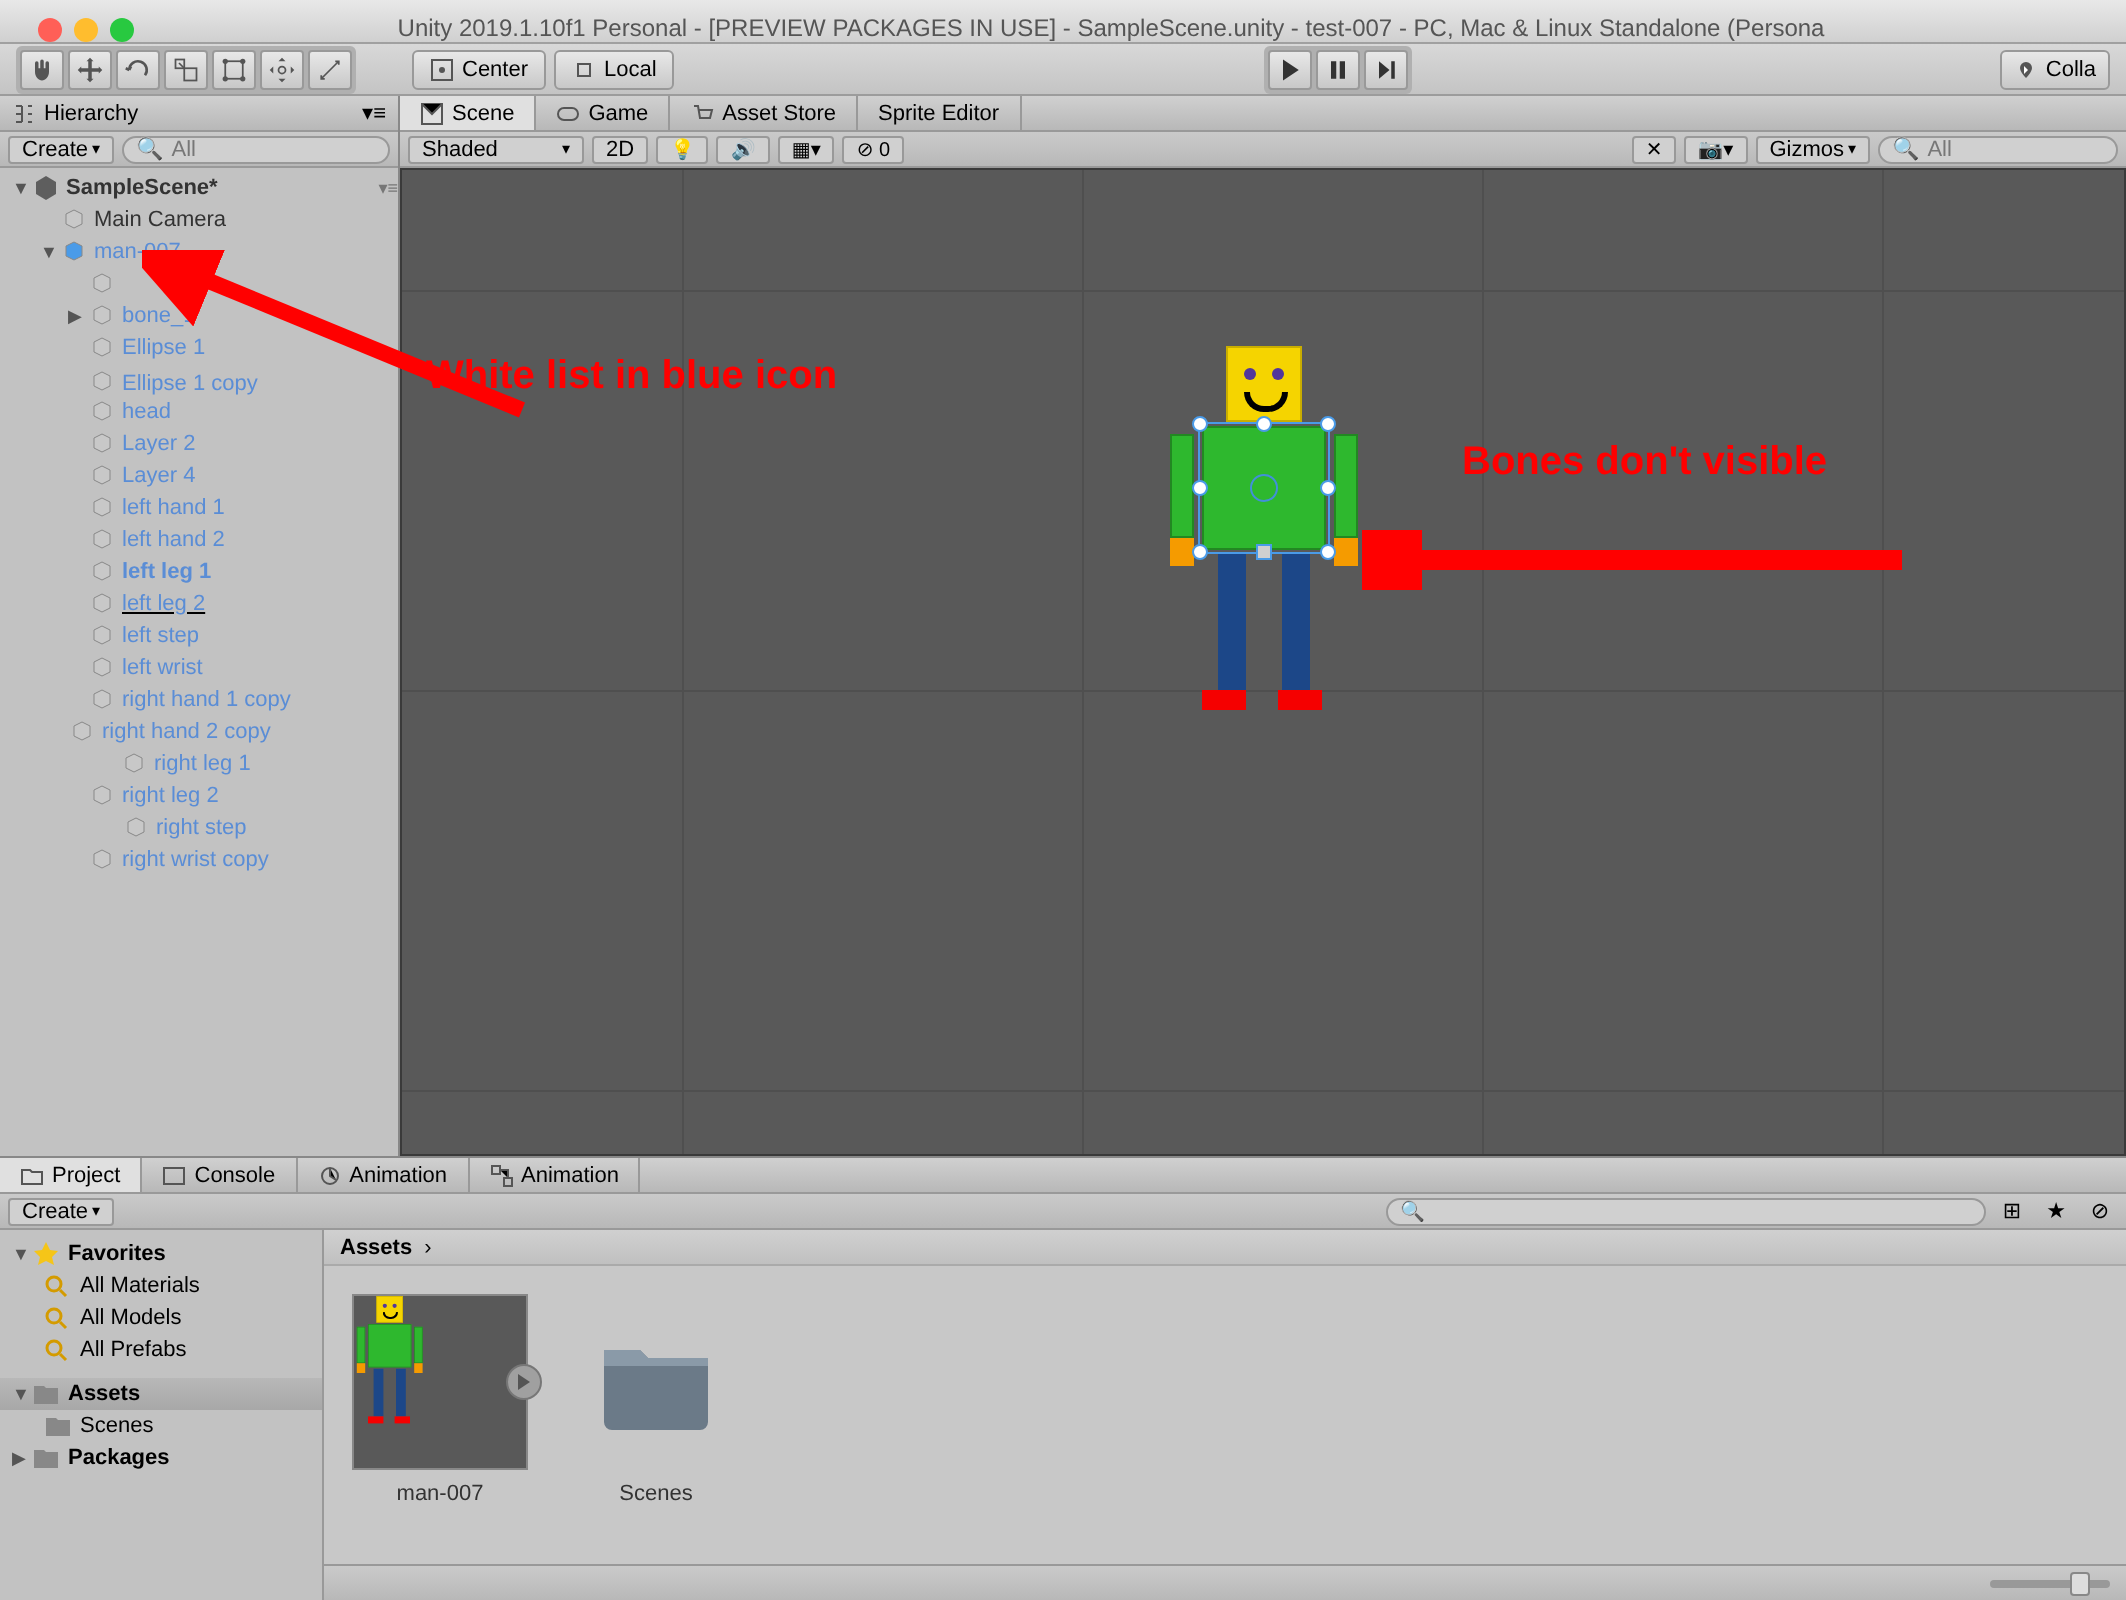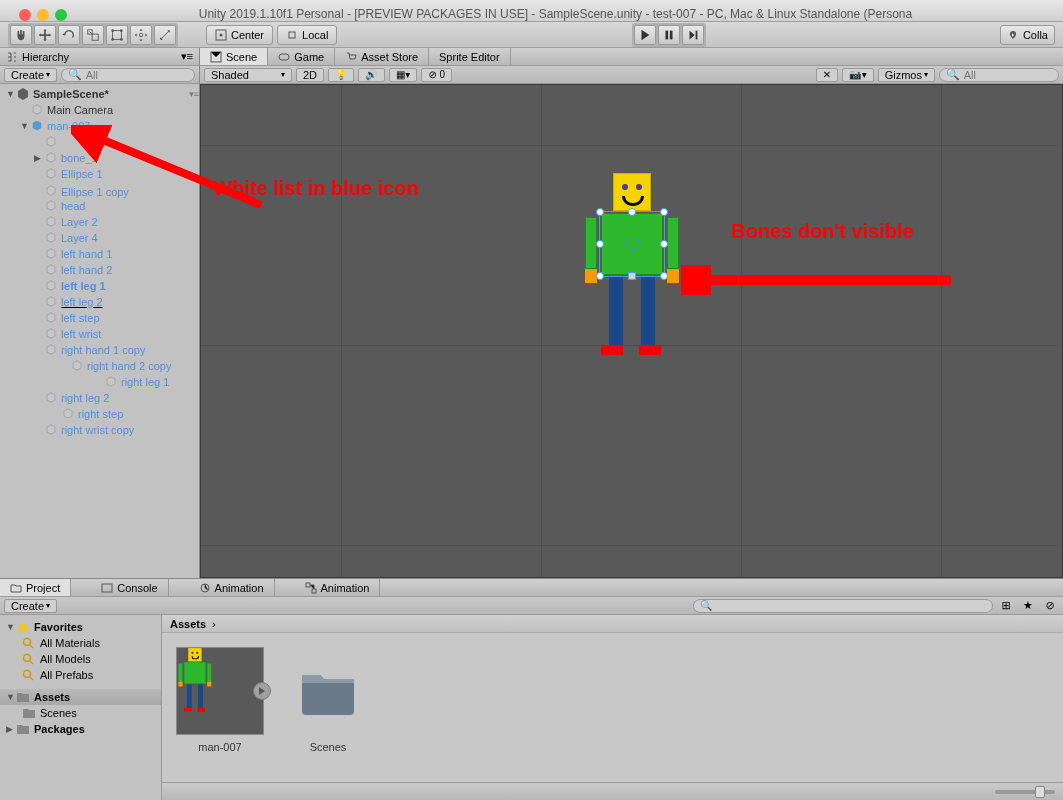--- a/index.html
+++ b/index.html
@@ -69,21 +69,21 @@
 .sh-ml{left:-4px;top:50%;margin-top:-4px;} .sh-mr{right:-4px;top:50%;margin-top:-4px;}
 .sh-tc{left:50%;margin-left:-4px;top:-4px;} .sh-bc{left:50%;margin-left:-4px;bottom:-4px;background:#d0d0d0;border-radius:0;}
 .pivot-ring { position:absolute; left:50%; top:50%; width:14px; height:14px; margin:-7px 0 0 -7px; border:1px solid #4290d9; border-radius:50%;}
 
 
 .annot { position:absolute; color:#ff0000; font-size:20px; font-weight:bold; font-family:Arial; pointer-events:none;}
 .arrow-svg { position:absolute; pointer-events:none; }
 
 
 .project-panel { height:222px; background:#c2c2c2; display:flex; flex-direction:column; border-top:1px solid #888;}
-.project-tabs { height:18px; background:linear-gradient(#d0d0d0,#b8b8b8); display:flex; align-items:center; border-bottom:1px solid #999;gap:20px;}
+.project-tabs { height:18px; background:linear-gradient(#d0d0d0,#b8b8b8); display:flex; align-items:center; border-bottom:1px solid #999;}
 .proj-tab { height:100%; padding:0 10px; display:flex; align-items:center; gap:4px; border-right:1px solid #999; cursor:pointer;}
 .proj-tab.active { background:#e0e0e0; }
 .project-subbar { height:18px; background:linear-gradient(#cacaca,#b8b8b8); display:flex; align-items:center; padding:0 4px; gap:4px; border-bottom:1px solid #999;}
 .proj-search { flex:1; max-width:300px; height:14px; border:1px solid #999; border-radius:7px; padding:0 6px; background:#d0d0d0; font-size:10px; color:#777; display:flex; align-items:center; margin-left:auto;}
 .project-body { flex:1; display:flex; }
 .project-tree { width:162px; border-right:1px solid #999; padding:4px 0; }
 .proj-row { height:16px; display:flex; align-items:center; padding-left:6px; cursor:pointer;}
 .proj-row .tree-arrow{width:10px;}
 .proj-row.header{ background:linear-gradient(#b8b8b8,#a8a8a8);}
 .proj-icon { width:14px; height:12px; margin-right:4px;}
@@ -371,30 +371,30 @@
         </div>
         <div class="tree-row" style="padding-left: 34px;">
           <span class="tree-arrow"></span>
           <span class="tree-icon">
             <svg width="12" height="12" viewBox="0 0 12 12">
               <path fill="#c8c8c8" stroke="#888" stroke-width="0.5" d="M6 1l4 2v5l-4 2-4-2V3z"></path>
             </svg>
           </span>
           <span class="tree-label">right hand 1 copy</span>
         </div>
-        <div class="tree-row" style="padding-left: 24px; margin-left: 36px;">
+        <div class="tree-row" style="padding-left: 24px;">
           <span class="tree-arrow"></span>
           <span class="tree-icon">
             <svg width="12" height="12" viewBox="0 0 12 12">
               <path fill="#c8c8c8" stroke="#888" stroke-width="0.5" d="M6 1l4 2v5l-4 2-4-2V3z"></path>
             </svg>
           </span>
           <span class="tree-label">right hand 2 copy</span>
         </div>
-        <div class="tree-row" style="padding-left: 50px; margin-left: 44px;">
+        <div class="tree-row" style="padding-left: 50px;">
           <span class="tree-arrow"></span>
           <span class="tree-icon">
             <svg width="12" height="12" viewBox="0 0 12 12">
               <path fill="#c8c8c8" stroke="#888" stroke-width="0.5" d="M6 1l4 2v5l-4 2-4-2V3z"></path>
             </svg>
           </span>
           <span class="tree-label">right leg 1</span>
         </div>
         <div class="tree-row" style="padding-left: 34px;">
           <span class="tree-arrow"></span>

